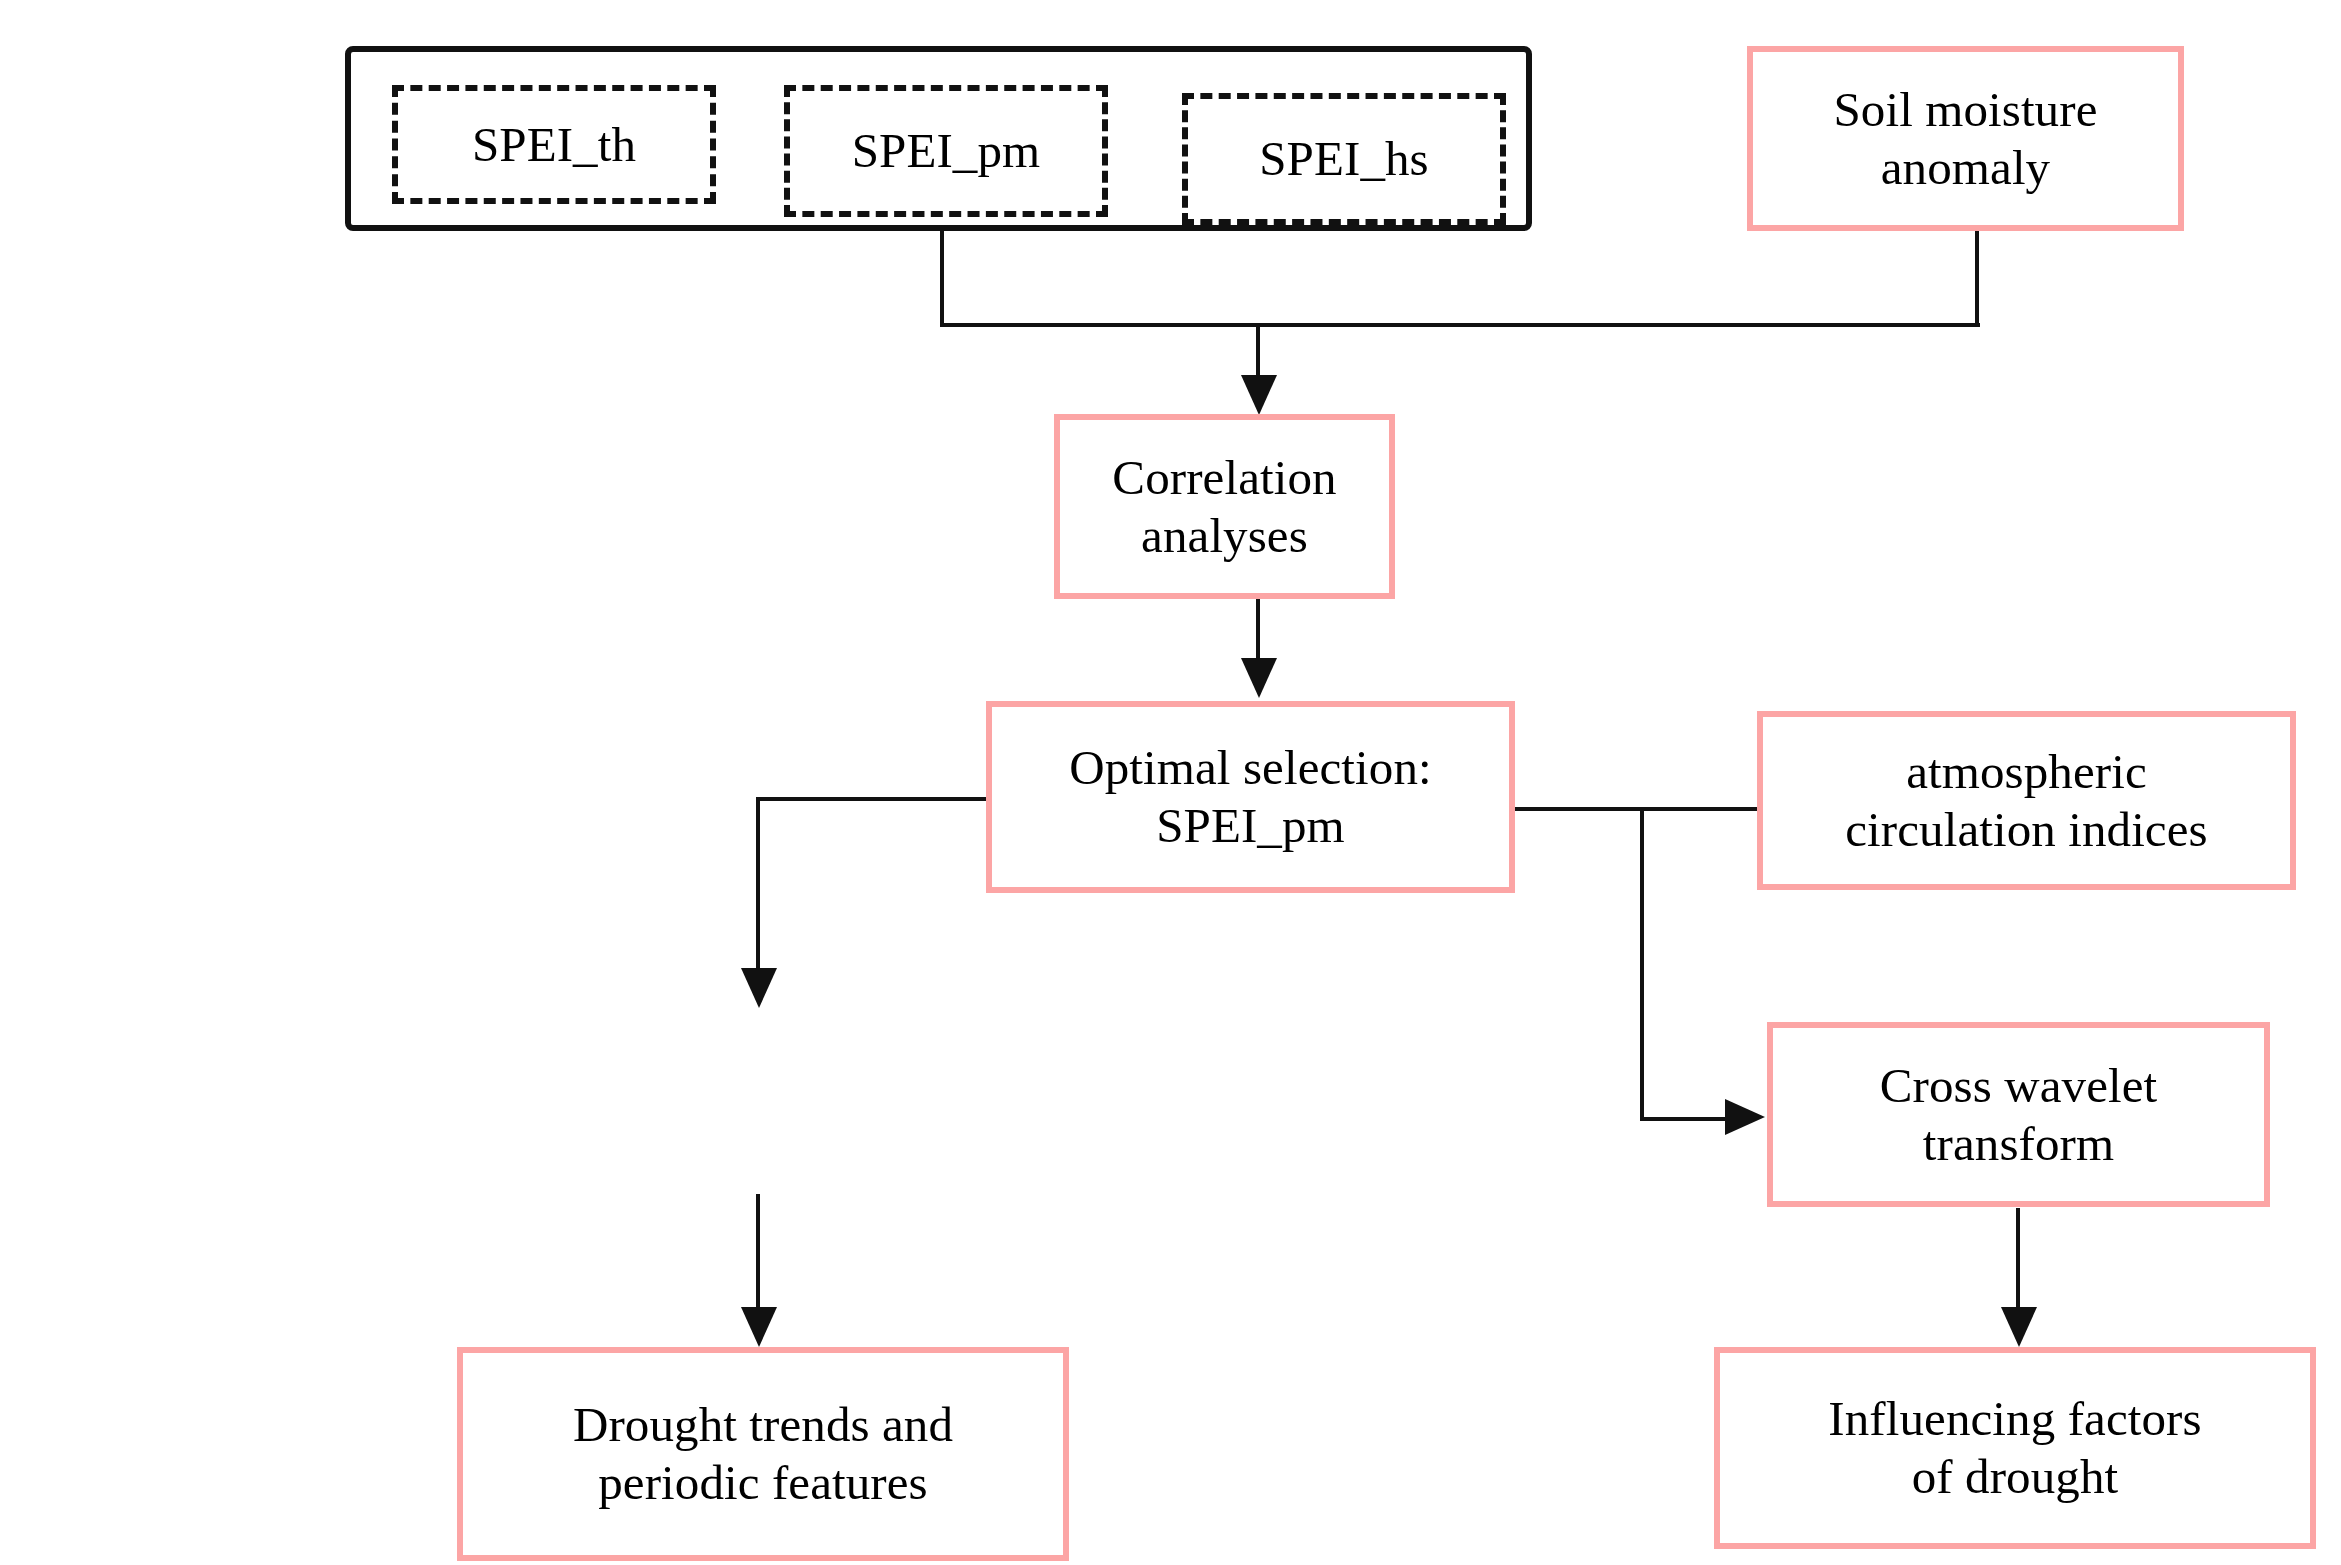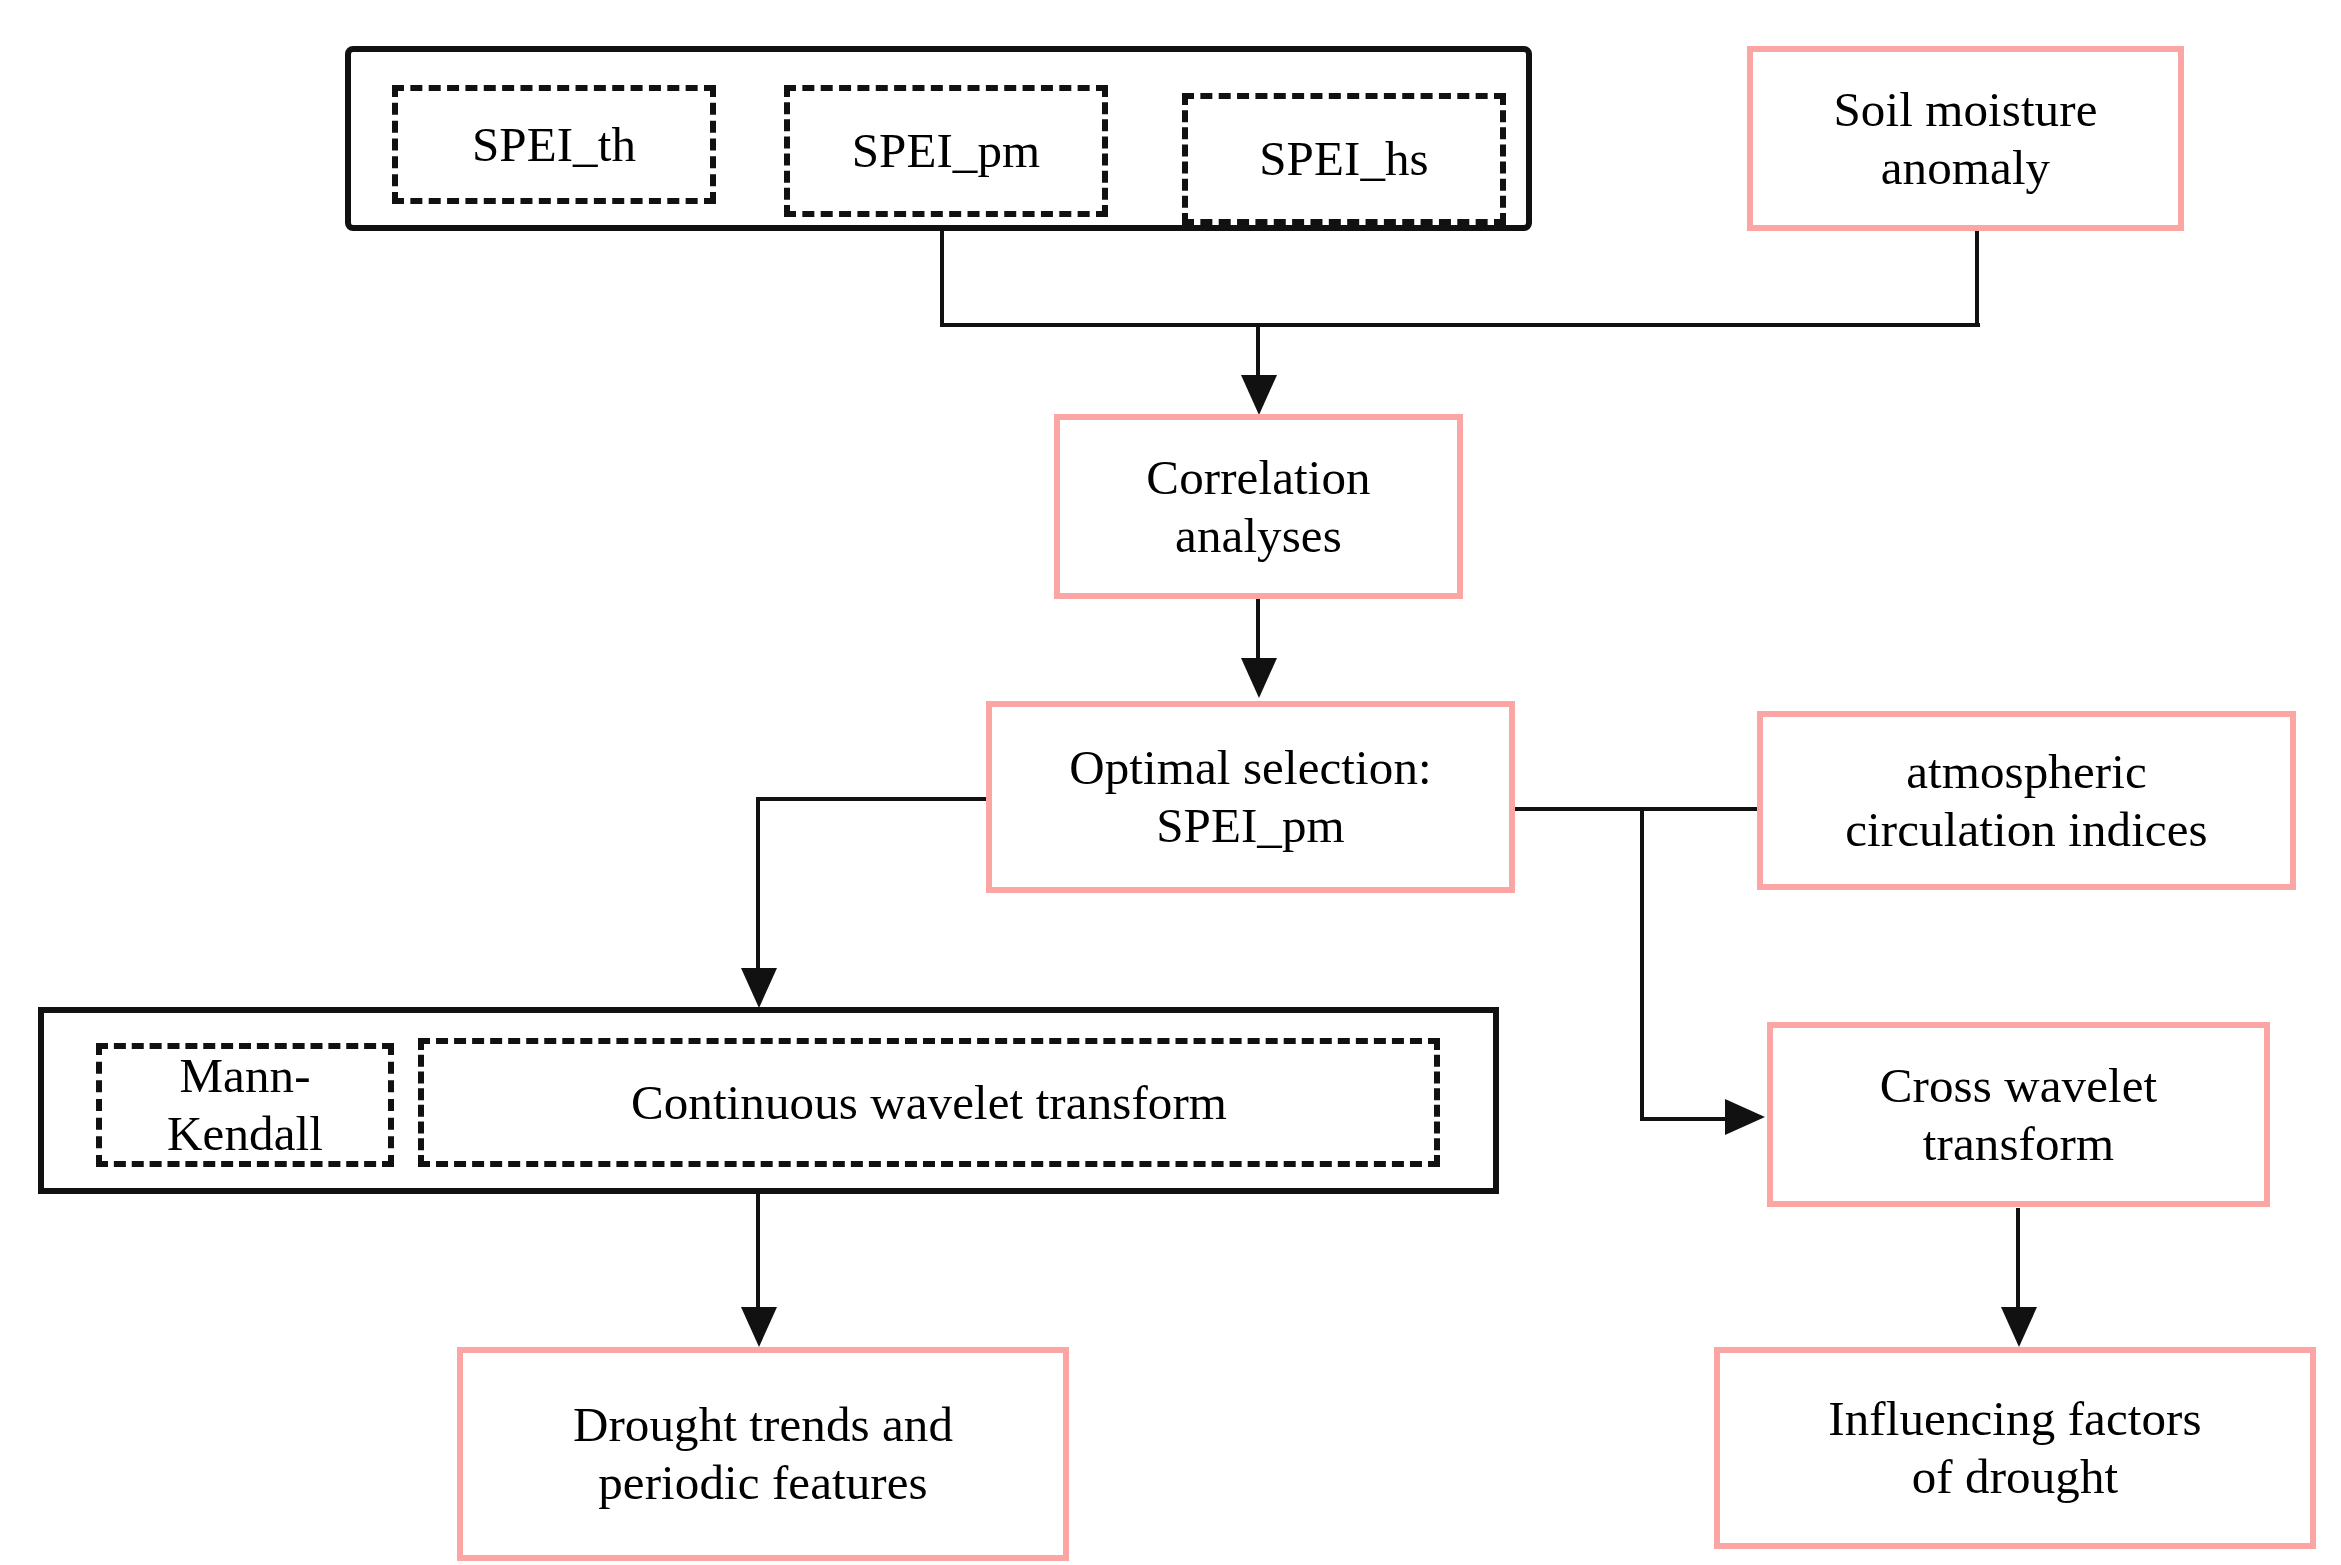--- a/index.html
+++ b/index.html
@@ -115,21 +115,21 @@
 
   <div class="vline" style="left:940px; top:230px; height:94px;"></div>
 
   <div class="vline" style="left:1975px; top:230px; height:94px;"></div>
 
   <div class="hline" style="left:940px; top:323px; width:1040px;"></div>
 
   <div class="vline" style="left:1256px; top:323px; height:56px;"></div>
   <div class="arrow-down" style="left:1241px; top:375px;"></div>
 
-  <div class="node" style="left:1054px; top:414px; width:409px; height:185px;">
+  <div class="node" style="left:1054px; top:414px; width:341px; height:185px;">
     <span class="node-label">Correlation
 analyses</span>
   </div>
 
   <div class="vline" style="left:1256px; top:599px; height:60px;"></div>
   <div class="arrow-down" style="left:1241px; top:658px;"></div>
 
   <div class="node" style="left:986px; top:701px; width:529px; height:192px;">
     <span class="node-label">Optimal selection:
 SPEI_pm</span>
@@ -145,28 +145,20 @@
   <div class="arrow-down" style="left:741px; top:968px;"></div>
 
   <div class="hline" style="left:1513px; top:807px; width:130px;"></div>
 
   <div class="hline" style="left:1640px; top:807px; width:119px;"></div>
 
   <div class="vline" style="left:1640px; top:807px; height:311px;"></div>
   <div class="hline" style="left:1640px; top:1117px; width:86px;"></div>
   <div class="arrow-right" style="left:1725px; top:1099px;"></div>
 
-  <div class="group-box" style="left:38px; top:1007px; width:1461px; height:187px;">
-    <div class="dashed-node" style="left:52px; top:30px; width:298px; height:124px;">
-      <span class="node-label">Mann-Kendall</span>
-    </div>
-    <div class="dashed-node" style="left:374px; top:25px; width:1022px; height:129px;">
-      <span class="node-label">Continuous wavelet transform</span>
-    </div>
-  </div>
 
   <div class="node" style="left:1767px; top:1022px; width:503px; height:185px;">
     <span class="node-label">Cross wavelet
 transform</span>
   </div>
 
   <div class="vline" style="left:756px; top:1194px; height:113px;"></div>
   <div class="arrow-down" style="left:741px; top:1307px;"></div>
 
   <div class="vline" style="left:2016px; top:1208px; height:99px;"></div>

